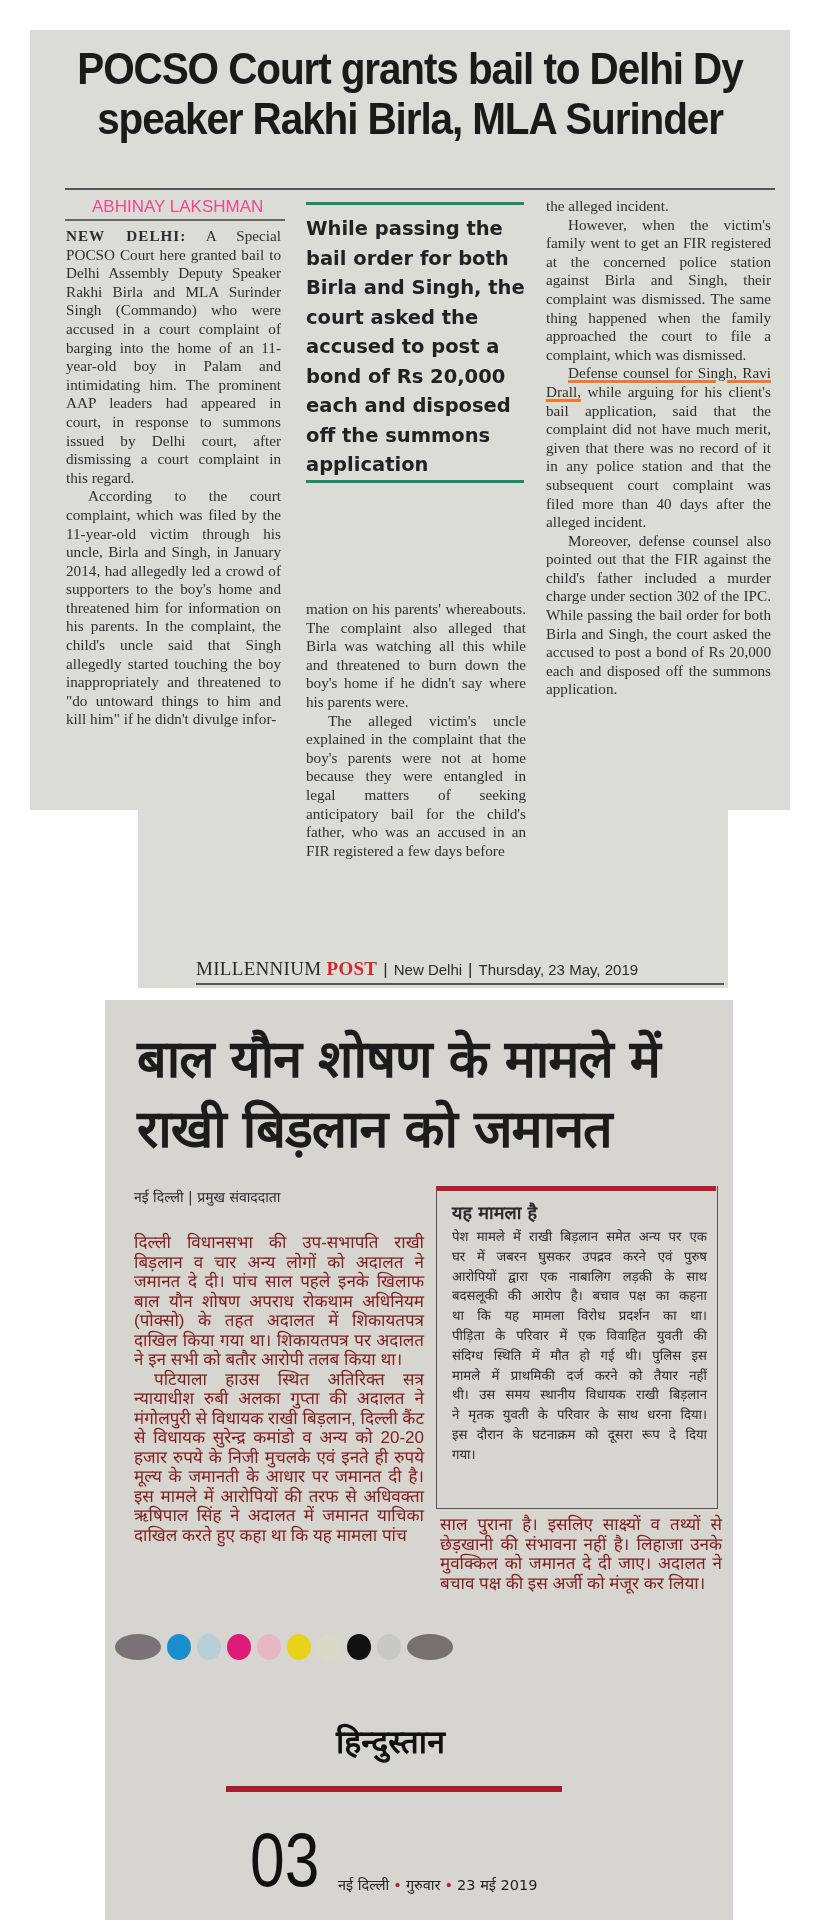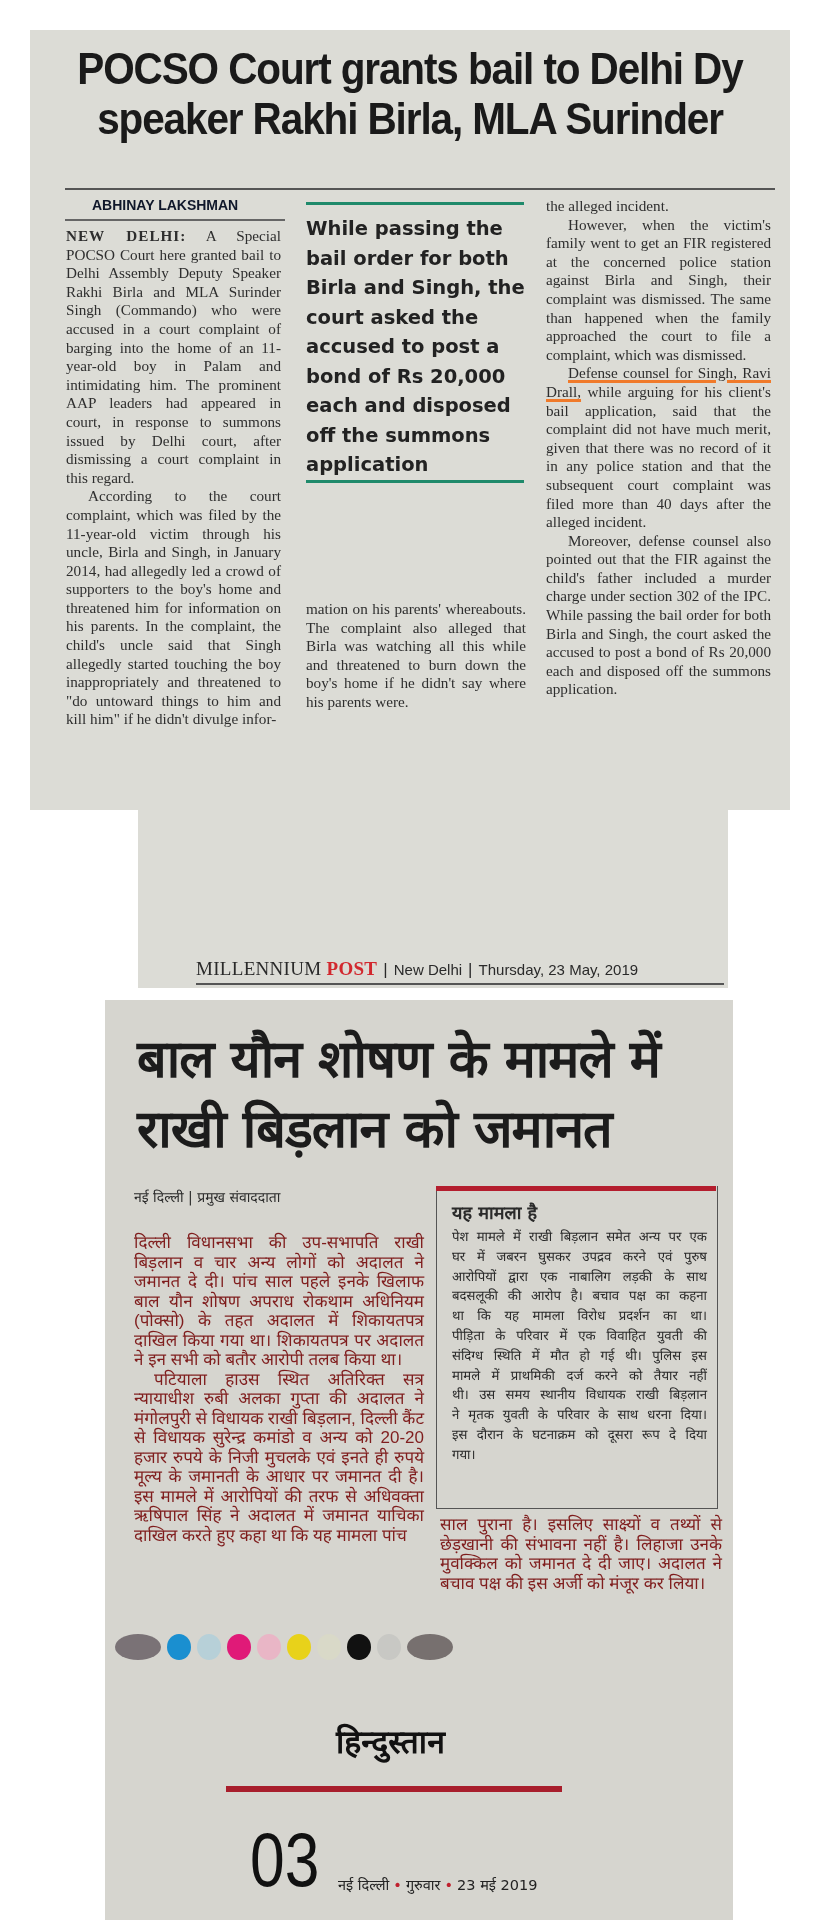--- a/index.html
+++ b/index.html
@@ -3,21 +3,21 @@
 <meta charset="utf-8">
 <style>
   html, body { margin:0; padding:0; }
   body { width:822px; height:1920px; background:#ffffff; position:relative; overflow:hidden; font-family:"DejaVu Serif", serif; color:#2a2a2a; }
 
   
   .en-clip { position:absolute; left:30px; top:30px; width:760px; height:780px; background:#dcdcd6; }
   .en-clip-lower { position:absolute; left:138px; top:810px; width:590px; height:178px; background:#dcdcd6; }
   .en-headline { position:absolute; left:40px; top:44px; width:740px; margin:0; font-family:"Liberation Sans", sans-serif; font-weight:700; font-size:44px; line-height:50px; letter-spacing:-1.2px; text-align:center; color:#1a1a1a; transform:scaleX(0.92); transform-origin:center; }
   .en-rule { position:absolute; left:65px; top:188px; width:710px; height:2px; background:#555; }
-  .byline { position:absolute; left:92px; top:197px; font-family:"Liberation Sans", sans-serif; font-weight:700; font-size:14px; letter-spacing:0px; color:#0f172a; }
+  .byline { position:absolute; left:92px; top:197px; font-family:"Liberation Sans", sans-serif; font-weight:400; font-size:17px; letter-spacing:0px; color:#ec4899; }
   .byline-rule { position:absolute; left:65px; top:219px; width:220px; height:2px; background:#666; }
 
   .en-col { position:absolute; font-family:"Liberation Serif", serif; font-size:15.2px; line-height:18.6px; color:#2e2e2e; text-align:justify; }
   .en-col p { margin:0; }
   .en-col p.ind { text-indent:22px; }
   .col1 { left:66px; top:227px; width:215px; }
   .col2 { left:306px; top:600px; width:220px; }
   .col3 { left:546px; top:197px; width:225px; }
   .dateline { font-weight:700; letter-spacing:1px; }
 
@@ -73,25 +73,26 @@
   <p><span class="dateline">NEW DELHI:</span> <span>A Special POCSO Court here granted bail to Delhi Assembly Deputy Speaker Rakhi Birla and MLA Surinder Singh (Commando) who were accused in a court complaint of barging into the home of an 11-year-old boy in Palam and intimidating him. The prominent AAP leaders had appeared in court, in response to summons issued by Delhi court, after dismissing a court complaint in this regard.</span></p>
   <p class="ind">According to the court complaint, which was filed by the 11-year-old victim through his uncle, Birla and Singh, in January 2014, had allegedly led a crowd of supporters to the boy's home and threatened him for information on his parents. In the complaint, the child's uncle said that Singh allegedly started touching the boy inappropriately and threatened to "do untoward things to him and kill him" if he didn't divulge infor-</p>
 </div>
 
 <div class="pull-top"></div>
 <div class="pull-quote">While passing the bail order for both Birla and Singh, the court asked the accused to post a bond of Rs 20,000 each and disposed off the summons application</div>
 <div class="pull-bottom"></div>
 
 <div class="en-col col2">
   <p>mation on his parents' whereabouts. The complaint also alleged that Birla was watching all this while and threatened to burn down the boy's home if he didn't say where his parents were.</p>
+  <p class="ind">The alleged victim's uncle explained in the complaint that the boy's parents were not at home because they were entangled in legal matters of seeking anticipatory bail for the child's father, who was an accused in an FIR registered a few days before</p>
 </div>
 
 <div class="en-col col3">
   <p>the alleged incident.</p>
-  <p class="ind">However, when the victim's family went to get an FIR registered at the concerned police station against Birla and Singh, their complaint was dismissed. The same than happened when the family approached the court to file a complaint, which was dismissed.</p>
+  <p class="ind">However, when the victim's family went to get an FIR registered at the concerned police station against Birla and Singh, their complaint was dismissed. The same thing happened when the family approached the court to file a complaint, which was dismissed.</p>
   <p class="ind"><span class="hl">Defense counsel for Singh, Ravi Drall,</span><span> while arguing for his client's bail application, said that the complaint did not have much merit, given that there was no record of it in any police station and that the subsequent court complaint was filed more than 40 days after the alleged incident.</span></p>
   <p class="ind">Moreover, defense counsel also pointed out that the FIR against the child's father included a murder charge under section 302 of the IPC. While passing the bail order for both Birla and Singh, the court asked the accused to post a bond of Rs 20,000 each and disposed off the summons application.</p>
 </div>
 
 <div class="mp-footer">
   <span class="mp-brand"><span>MILLENNIUM</span> <span class="post">POST</span></span><span class="mp-sep">|</span><span class="mp-meta">New Delhi</span><span class="mp-sep">|</span><span class="mp-meta">Thursday, 23 May, 2019</span>
 </div>
 <div class="mp-rule"></div>
 
 <div class="hi-clip"></div>

